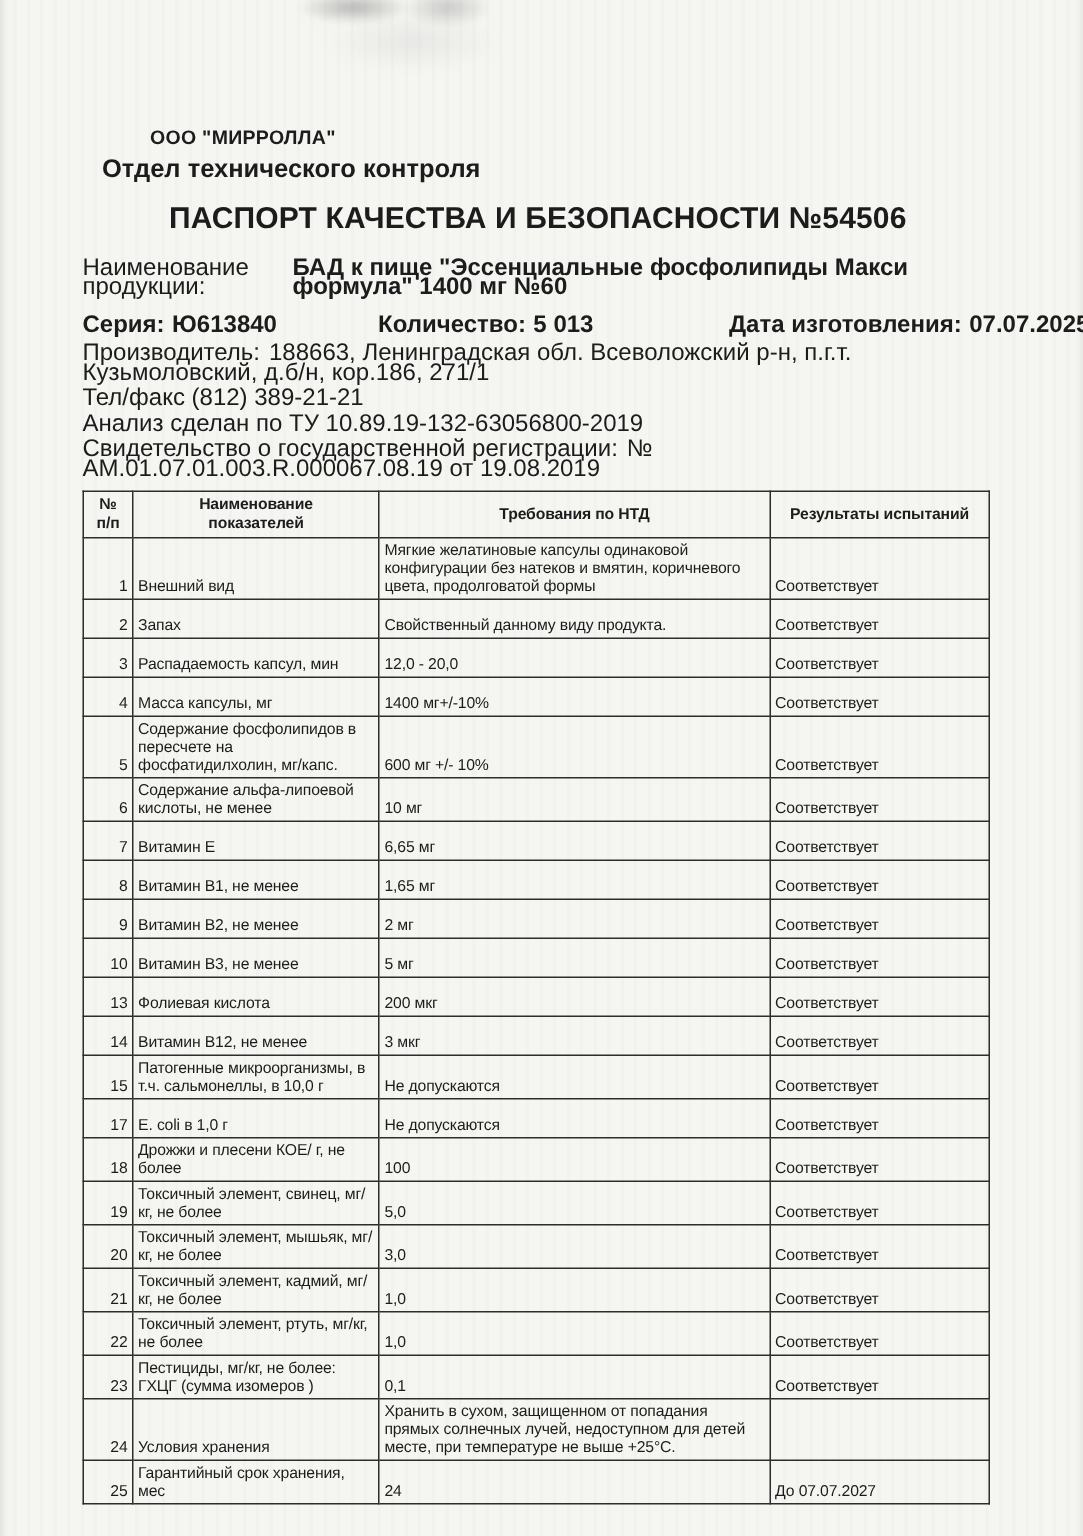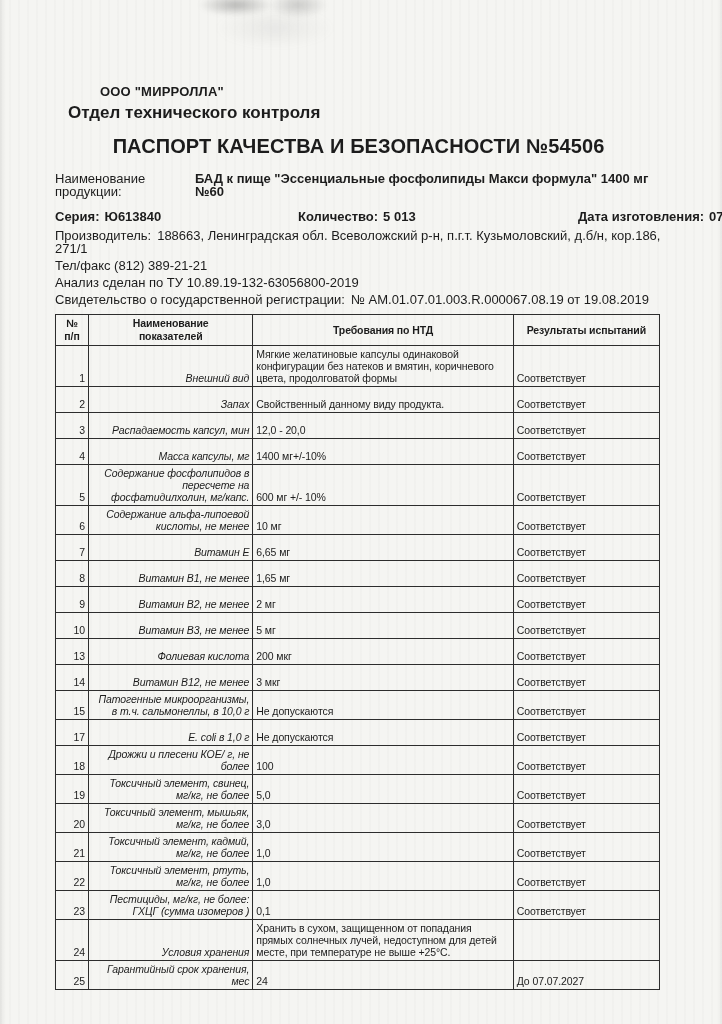--- a/index.html
+++ b/index.html
@@ -42,26 +42,26 @@
     letter-spacing: 0.2px;
   }
   .department {
     font-weight: bold; font-size: 17px; line-height: 15px; margin-top: 6px; margin-left: 13px;
   }
   .doc-title {
     font-weight: bold; font-size: 20px; line-height: 18px;
     text-align: center; margin-top: 17px; margin-bottom: 17px; letter-spacing: 0.1px;
   }
 
-  .info-line { font-size: 13px; line-height: 13px; }
+  .info-line { font-size: 16px; line-height: 13px; }
   .product-line { display: flex; margin-top: 0; }
   .product-line .label { width: 140px; flex: none; }
   .product-line .value { font-weight: bold; }
 
-  .series-line { display: flex; margin-top: 12px; font-weight: bold; gap: 46px; }
+  .series-line { display: flex; margin-top: 12px; font-weight: bold; }
   .series-line .series-cell { width: 197px; flex: none; }
   .series-line .qty-cell { width: 234px; flex: none; }
   .series-line .date-cell { flex: none; }
   .series-line .lbl { margin-right: 5px; }
 
   .manufacturer-line { margin-top: 6px; }
   .phone-line { margin-top: 4px; }
   .analysis-line { margin-top: 4px; }
   .certificate-line { margin-top: 4px; margin-bottom: 8px; }
   .lblgap { margin-right: 6px; }
@@ -77,21 +77,21 @@
     padding: 2px 3px;
     overflow: hidden;
   }
   table.results th {
     font-weight: bold; text-align: center; vertical-align: middle;
     white-space: pre-line; line-height: 13px; height: 28px; padding: 1px 2px;
   }
   table.results td { vertical-align: bottom; }
   table.results tr { height: 26px; }
   td.num { text-align: right; padding-right: 3px; }
-  td.name { text-align: right; font-style: italic; }
+  td.name { text-align: left; }
   td.req { text-align: left; padding-left: 4px; }
   td.res { text-align: left; padding-left: 5px; }
 </style>
 </head>
 <body>
 
 <div class="scan-overlay"></div>
 <div class="smudge-3"></div>
 <div class="smudge-1"></div>
 <div class="smudge-2"></div>

